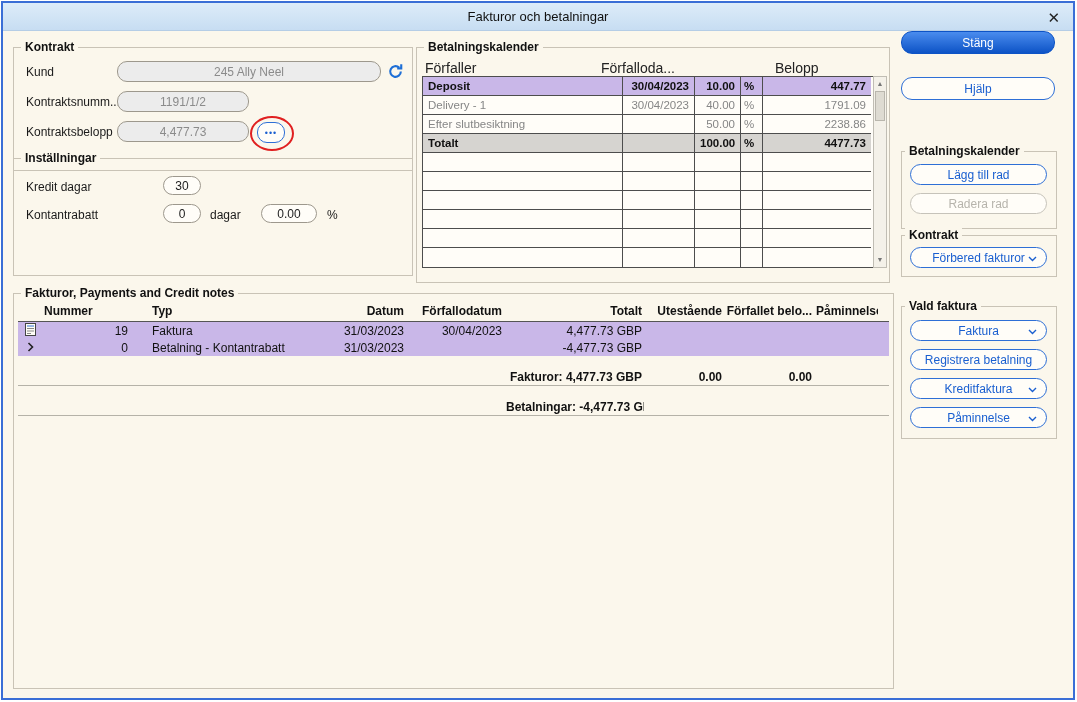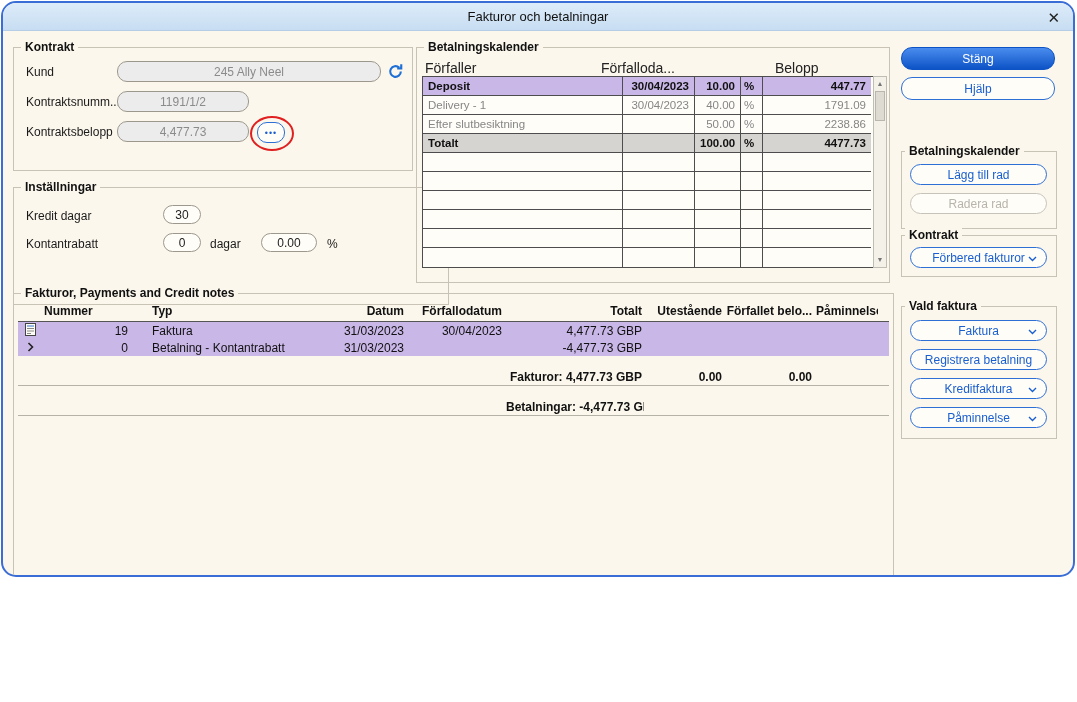--- a/index.html
+++ b/index.html
@@ -1,18 +1,18 @@
 <!DOCTYPE html>
 <html><head>
 <meta charset="utf-8">
 <style>
   html,body{margin:0;padding:0;}
   body{width:1077px;height:702px;background:#ffffff;position:relative;font-family:"Liberation Sans",sans-serif;}
-  .window{position:absolute;left:1px;top:1px;width:1074px;height:576px;box-sizing:border-box;
-          background:#fbf7ec;border:2px solid #3a6ed6;border-radius:15px;overflow:hidden;}
+  .window{position:absolute;left:1px;top:1px;width:1074px;height:699px;box-sizing:border-box;
+          background:#fbf7ec;border:2px solid #3a6ed6;border-radius:0;overflow:hidden;}
   .titlebar{height:27px;background:linear-gradient(#ddecf9,#c7ddf2);display:flex;align-items:center;
             justify-content:center;position:relative;font-size:13px;color:#111;border-bottom:1px solid #b5cde6;}
   .close-btn{position:absolute;right:13px;top:50%;transform:translateY(-50%);font-size:15px;color:#222;cursor:pointer;line-height:1;}
   .groupbox{position:absolute;border:1px solid #c9c3b6;}
   .legend{position:absolute;top:-8px;left:7px;background:#fbf7ec;padding:0 4px;font-size:12px;font-weight:bold;color:#111;white-space:nowrap;}
   .lbl{position:absolute;font-size:12px;color:#1a1a1a;white-space:nowrap;}
   .field{position:absolute;height:21px;border:1px solid #9d988d;border-radius:10px;background:#ececec;color:#8b8b8b;
          text-align:center;font-size:12px;font-family:inherit;padding:0 6px;box-sizing:border-box;outline:none;}
   .field.white{background:#fffdf8;color:#222;}
   .icon-btn{position:absolute;cursor:pointer;background:none;border:none;padding:0;line-height:0;}
@@ -70,21 +70,21 @@
         </svg>
     </span>
     <span class="lbl" style="left:12px;top:47px;">Kontraktsnumm...</span>
     <input class="field" style="left: 103px; top: 43px; width: 132px;" readonly="" value="1191/1/2">
     <span class="lbl" style="left:12px;top:77px;">Kontraktsbelopp</span>
     <input class="field" style="left: 103px; top: 73px; width: 132px;" readonly="" value="4,477.73">
     <span class="dots-btn" style="left:243px;top:74px;">•••</span>
     <span class="annot" style="left:236px;top:68px;width:40px;height:31px;"></span>
   </div>
 
-  <div class="groupbox" style="left:10px;top:184px;width:398px;height:116px;padding-left:36px;">
+  <div class="groupbox" style="left:10px;top:155px;width:398px;height:116px;">
     <span class="legend">Inställningar</span>
     <span class="lbl" style="left:12px;top:21px;">Kredit dagar</span>
     <input class="field white" style="left: 149px; top: 17px; width: 38px; height: 19px;" readonly="" value="30">
     <span class="lbl" style="left:12px;top:49px;">Kontantrabatt</span>
     <input class="field white" style="left: 149px; top: 45px; width: 38px; height: 19px;" readonly="" value="0">
     <span class="lbl" style="left:196px;top:49px;">dagar</span>
     <input class="field white" style="left: 247px; top: 45px; width: 56px; height: 19px;" readonly="" value="0.00">
     <span class="lbl" style="left:313px;top:49px;">%</span>
   </div>
 
@@ -243,21 +243,21 @@
       <div class="ic"></div>
       <div class="ic"></div>
       <div class="ic"></div>
       <div class="ic tr">Betalningar: -4,477.73 GBP</div>
       <div class="ic"></div>
       <div class="ic"></div>
       <div class="ic"></div>
     </div>
   </div>
 
-  <button class="btn primary" style="left:898px;top:44px;width:154px;height:23px;text-align:center;">
+  <button class="btn primary" style="left:898px;top:28px;width:154px;height:23px;text-align:center;">
     <span>Stäng</span>
   </button>
   <button class="btn" style="left:898px;top:74px;width:154px;height:23px;">
     <span>Hjälp</span>
   </button>
 
   <div class="groupbox" style="left:898px;top:148px;width:154px;height:76px;">
     <span class="legend" style="left:3px;">Betalningskalender</span>
     <button class="btn" style="left:8px;top:12px;width:137px;height:21px;">
       <span>Lägg till rad</span>

